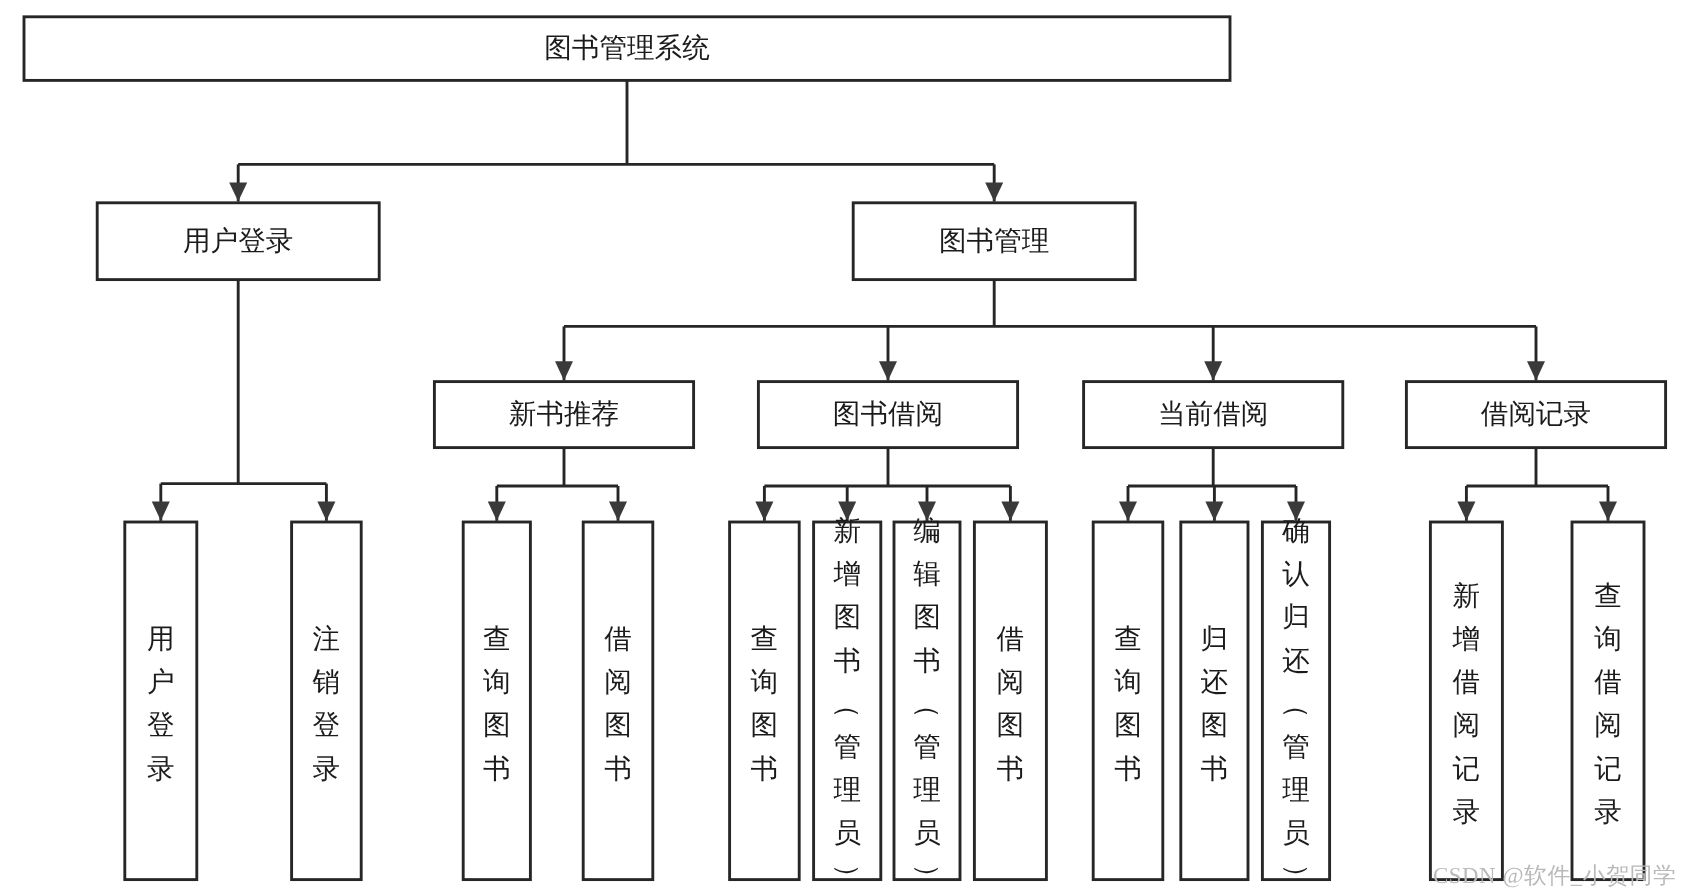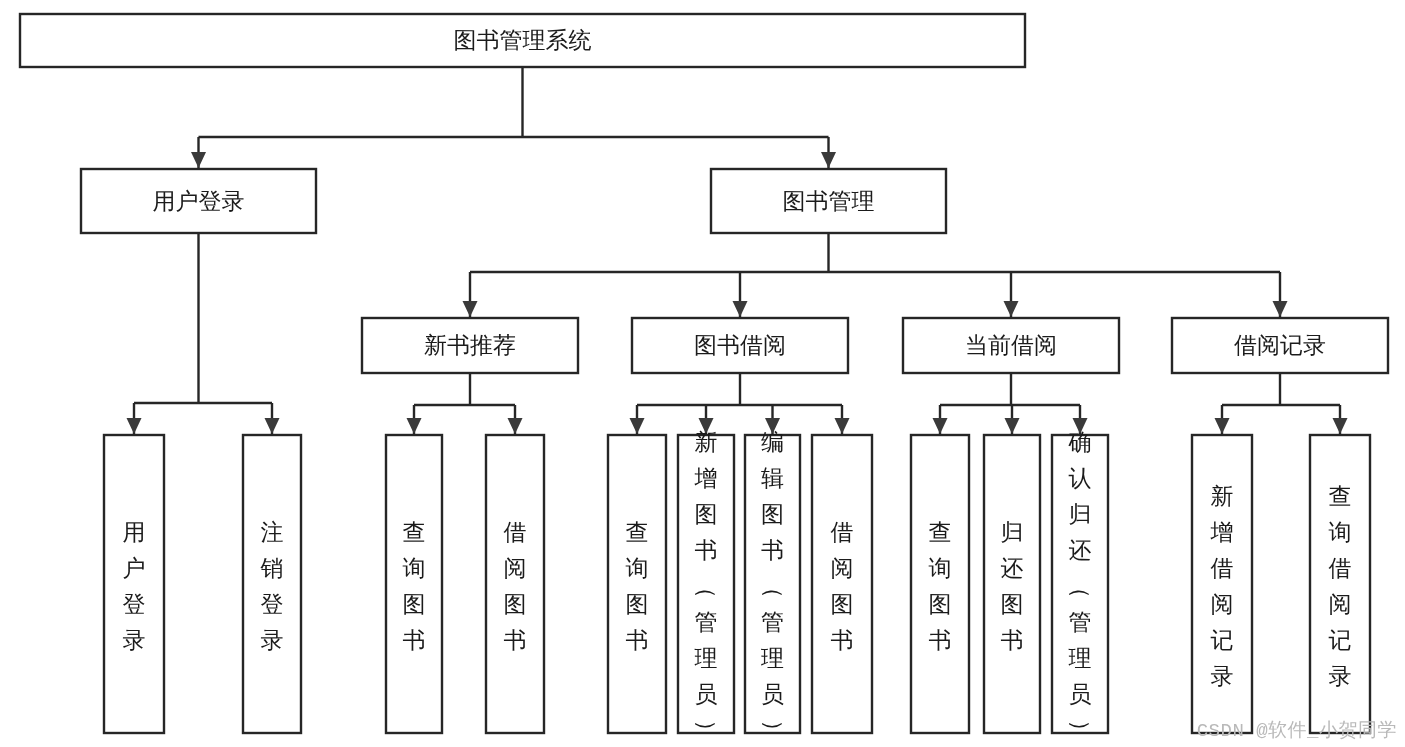--- a/index.html
+++ b/index.html
@@ -52,21 +52,21 @@
   .node-label-v {
     font-family: "DejaVu Sans", "Liberation Sans", sans-serif;
     font-size: 23px;
     fill: #1b1b1b;
     text-anchor: middle;
   }
   .watermark-text {
     position: absolute;
     right: 8px;
     bottom: 4px;
-    font-family: Liberation Mono, monospace;
+    font-family: Liberation Serif, serif;
     font-size: 19px;
     color: #b9b9b9;
     letter-spacing: 0.5px;
     white-space: nowrap;
     user-select: none;
     margin-left: 39px;
   }
 </style>
 </head>
 <body>

